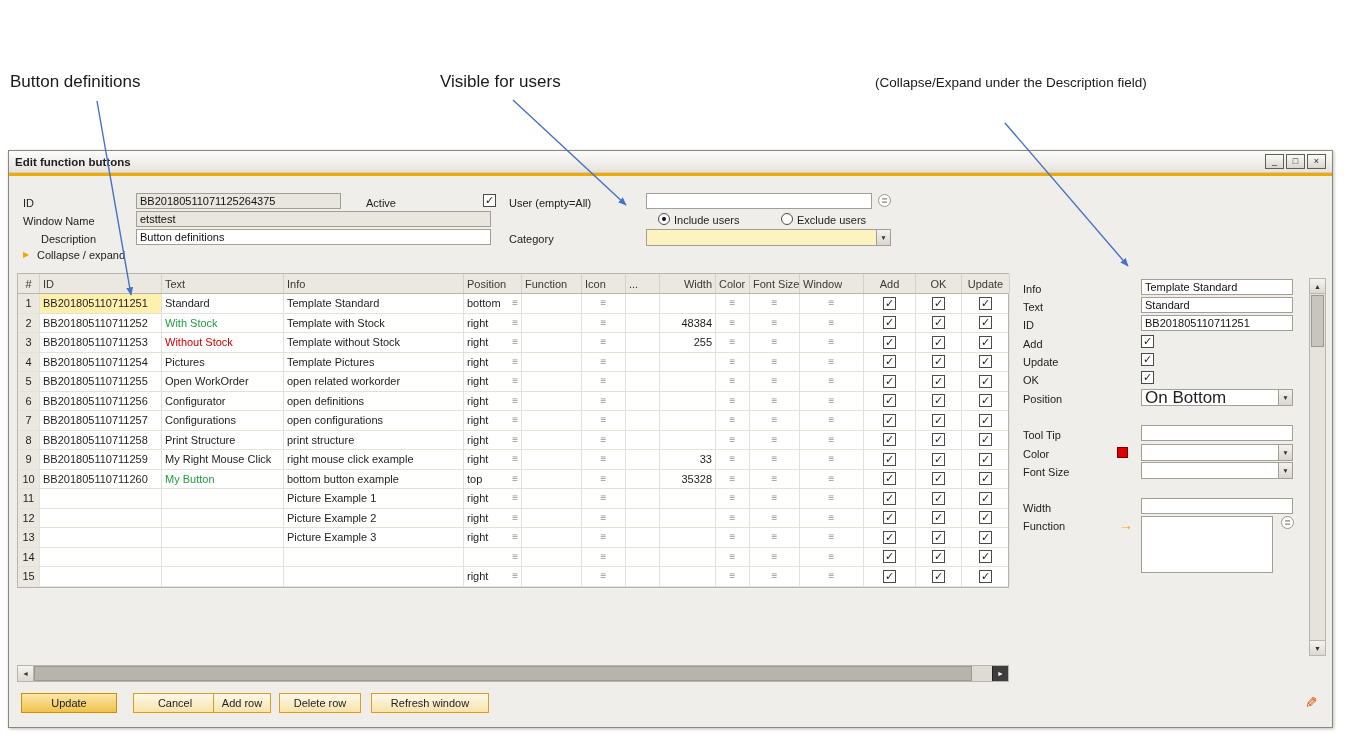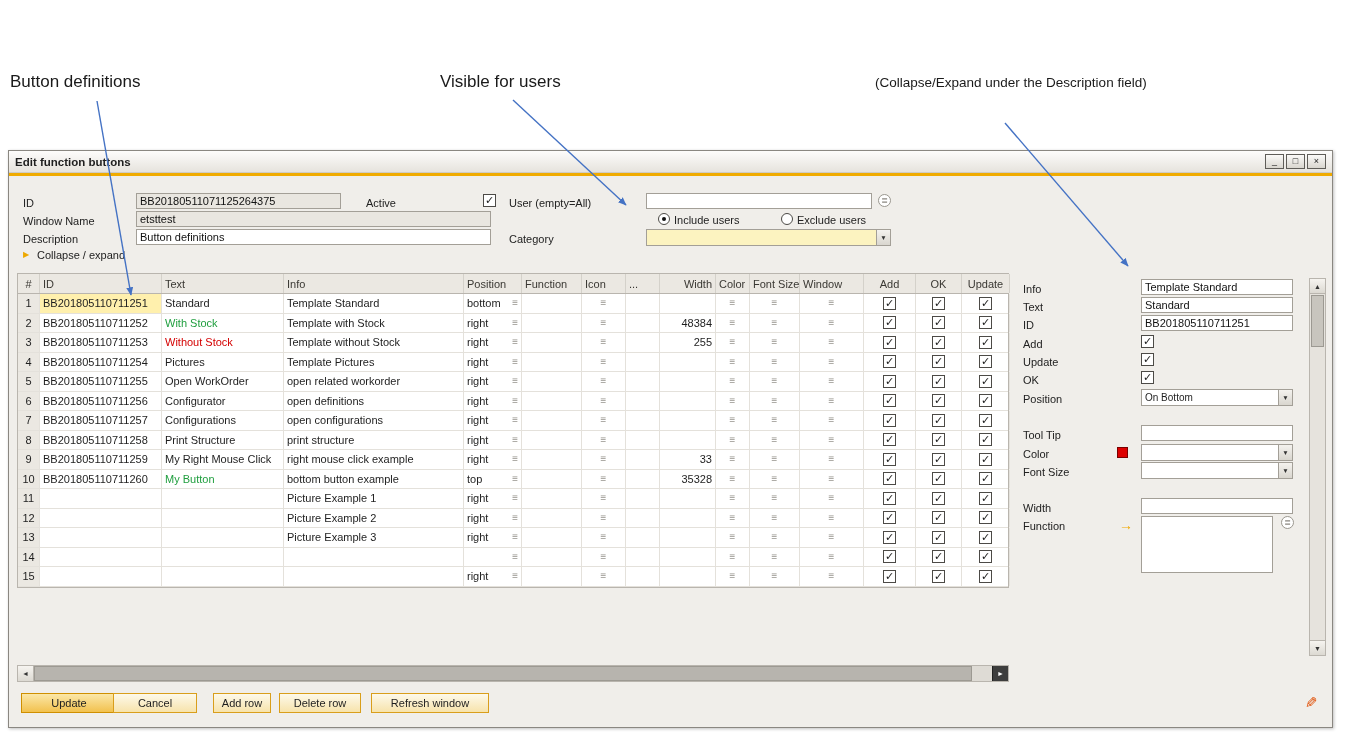--- a/index.html
+++ b/index.html
@@ -22,21 +22,21 @@
     font:11px "Liberation Sans",sans-serif;padding:0 3px;color:#111}
   .finput.disabled{background:#e9e6e0}
   .fta{position:absolute;border:1px solid #a39f97;background:#fff;font:11px "Liberation Sans",sans-serif;resize:none}
   .cb{display:inline-block;width:13px;height:13px;border:1px solid #4c4a46;background:#fff;
     font-size:11px;line-height:11px;text-align:center;color:#1a1a1a}
   .abs{position:absolute}
   .radio{position:absolute;width:12px;height:12px;border:1px solid #4c4a46;border-radius:50%;background:#fff}
   .radio.sel::after{content:"";position:absolute;left:3px;top:3px;width:4px;height:4px;border-radius:50%;background:#111}
   .combo{position:absolute;height:17px;border:1px solid #a39f97;background:#fff}
   .combo.yellow{background:#fcf3c0}
-  .combo-val{position:absolute;left:3px;top:1px;font-size:10px;line-height:14px;white-space:nowrap}
+  .combo-val{position:absolute;left:3px;top:1px;font-size:17px;line-height:14px;white-space:nowrap}
   .combo-btn{position:absolute;right:0;top:0;bottom:0;width:14px;background:linear-gradient(#f4f2ee,#d9d6cf);
     border-left:1px solid #a39f97;font-size:6.5px;text-align:center;line-height:15px;color:#333}
   .tri{position:absolute;font-size:8px;color:#eda800;line-height:12px}
   .cfl{position:absolute;width:13px;height:13px;border:1px solid #9a978f;border-radius:50%;color:#8d8a83;
     font-size:8px;line-height:11px;text-align:center;background:#fff}
   .swatch{position:absolute;width:11px;height:11px;background:#dd0000;border:1px solid #7a0000}
   .linkarrow{position:absolute;font-size:14px;font-weight:bold;color:#f0a800;line-height:14px}
   .tbl{position:absolute;left:8px;top:122px;width:992px;background:#fff;border:1px solid #b9b5ae}
   .trow{display:flex;height:19.5px;border-bottom:1px solid #e4e1db;background:#fff}
   .thead{height:20px;background:#ebe8e2;border-bottom:1px solid #b9b5ae}
@@ -123,21 +123,21 @@
     <input class="finput" style="left: 637px; top: 42px; width: 226px;" value="">
     <span class="cfl" style="left:869px;top:43px">≣</span>
 
     <div class="flabel" style="left:14px;top:62px">Window Name</div>
     <input class="finput disabled" style="left: 127px; top: 60px; width: 355px;" readonly="" value="etsttest">
     <span class="radio sel" style="left:649px;top:62px"></span>
     <div class="flabel" style="left:665px;top:61px">Include users</div>
     <span class="radio" style="left:772px;top:62px"></span>
     <div class="flabel" style="left:788px;top:61px">Exclude users</div>
 
-    <div class="flabel" style="left:14px;top:80px">Description</div>
+    <div class="flabel" style="left:32px;top:80px">Description</div>
     <input class="finput" style="left: 127px; top: 78px; width: 355px;" value="Button definitions">
     <div class="flabel" style="left:500px;top:80px">Category</div>
     <div class="combo yellow" style="left:637px;top:78px;width:245px">
       <span class="combo-val"></span>
       <span class="combo-btn">▼</span>
     </div>
 
     <span class="tri" style="left:14px;top:98px">▶</span>
     <div class="flabel" style="left:28px;top:96px">Collapse / expand</div>
 
@@ -723,20 +723,20 @@
       <span class="hs-btn right">►</span>
     </div>
 
     <div class="vscroll">
       <span class="vs-btn top">▲</span>
       <div class="vs-thumb"></div>
       <span class="vs-btn bottom">▼</span>
     </div>
 
     <button class="footer-btn primary" style="left:12px;width:96px">Update</button>
-    <button class="footer-btn" style="left:104px;width:84px">Cancel</button>
+    <button class="footer-btn" style="left:124px;width:84px">Cancel</button>
     <button class="footer-btn" style="left:204px;width:58px">Add row</button>
     <button class="footer-btn" style="left:270px;width:82px">Delete row</button>
     <button class="footer-btn" style="left:362px;width:118px">Refresh window</button>
 
     <span class="pencil">✎</span>
   </div>
 </div>
 
 </body></html>

